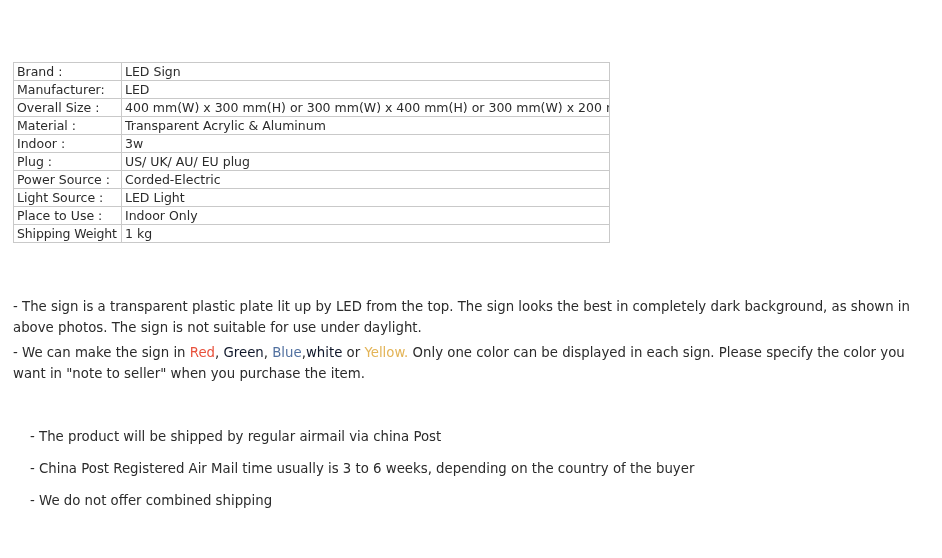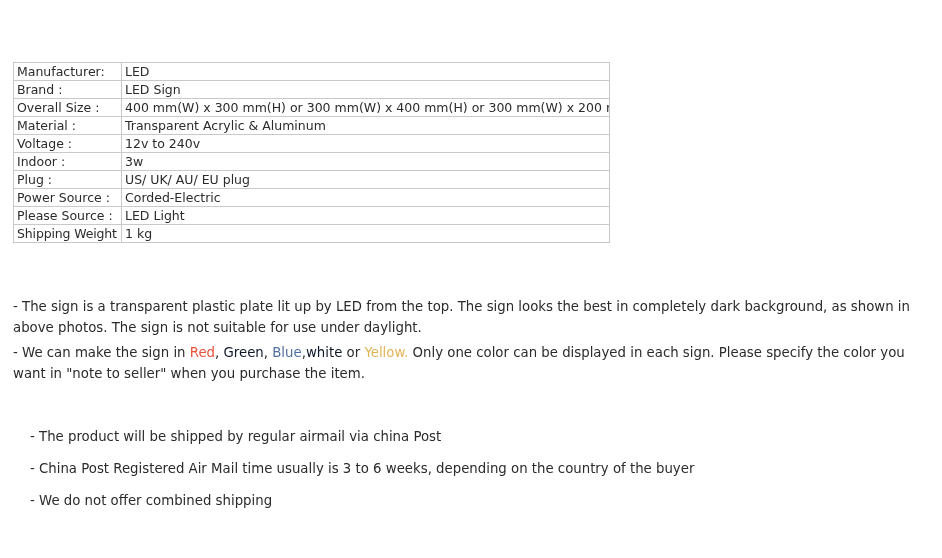--- a/index.html
+++ b/index.html
@@ -110,65 +110,65 @@
 </head>
 <body>
 
 <div class="page">
 
 
   <table class="spec-table">
     <tbody>
 
       <tr>
-        <td class="label">Manufacturer:</td>
-        <td class="value">LED</td>
+        <td class="label">Brand :</td>
+        <td class="value">LED  Sign</td>
       </tr>
 
       <tr>
-        <td class="label">Brand :</td>
-        <td class="value">LED  Sign</td>
+        <td class="label">Manufacturer:</td>
+        <td class="value">LED</td>
       </tr>
 
       <tr>
         <td class="label">Overall Size :</td>
         <td class="value">400 mm(W) x 300 mm(H) or 300 mm(W) x 400 mm(H) or 300 mm(W) x 200 mm(H)</td>
       </tr>
 
       <tr>
         <td class="label">Material :</td>
         <td class="value">Transparent Acrylic &amp; Aluminum</td>
       </tr>
 
-      <tr>
-        <td class="label">Voltage :</td>
-        <td class="value v-red">12v to 240v</td>
-      </tr>
 
       <tr>
         <td class="label">Indoor :</td>
         <td class="value">3w</td>
       </tr>
 
       <tr>
         <td class="label">Plug :</td>
         <td class="value v-red">US/ UK/ AU/ EU plug</td>
       </tr>
 
       <tr>
         <td class="label">Power Source :</td>
         <td class="value">Corded-Electric</td>
       </tr>
 
       <tr>
-        <td class="label">Please Source :</td>
+        <td class="label">Light Source :</td>
         <td class="value v-orange">LED Light</td>
       </tr>
 
 
+      <tr>
+        <td class="label">Place to Use :</td>
+        <td class="value">Indoor Only</td>
+      </tr>
 
       <tr class="merged">
         <td class="label label-wide">Shipping Weight :</td>
         <td class="value">1 kg</td>
       </tr>
 
     </tbody>
   </table>
 
   <p class="para para-desc">- The sign is a transparent plastic plate lit up by LED from the top. The sign looks the best in completely dark background, as shown in above photos. The sign is not suitable for use under daylight.</p>

